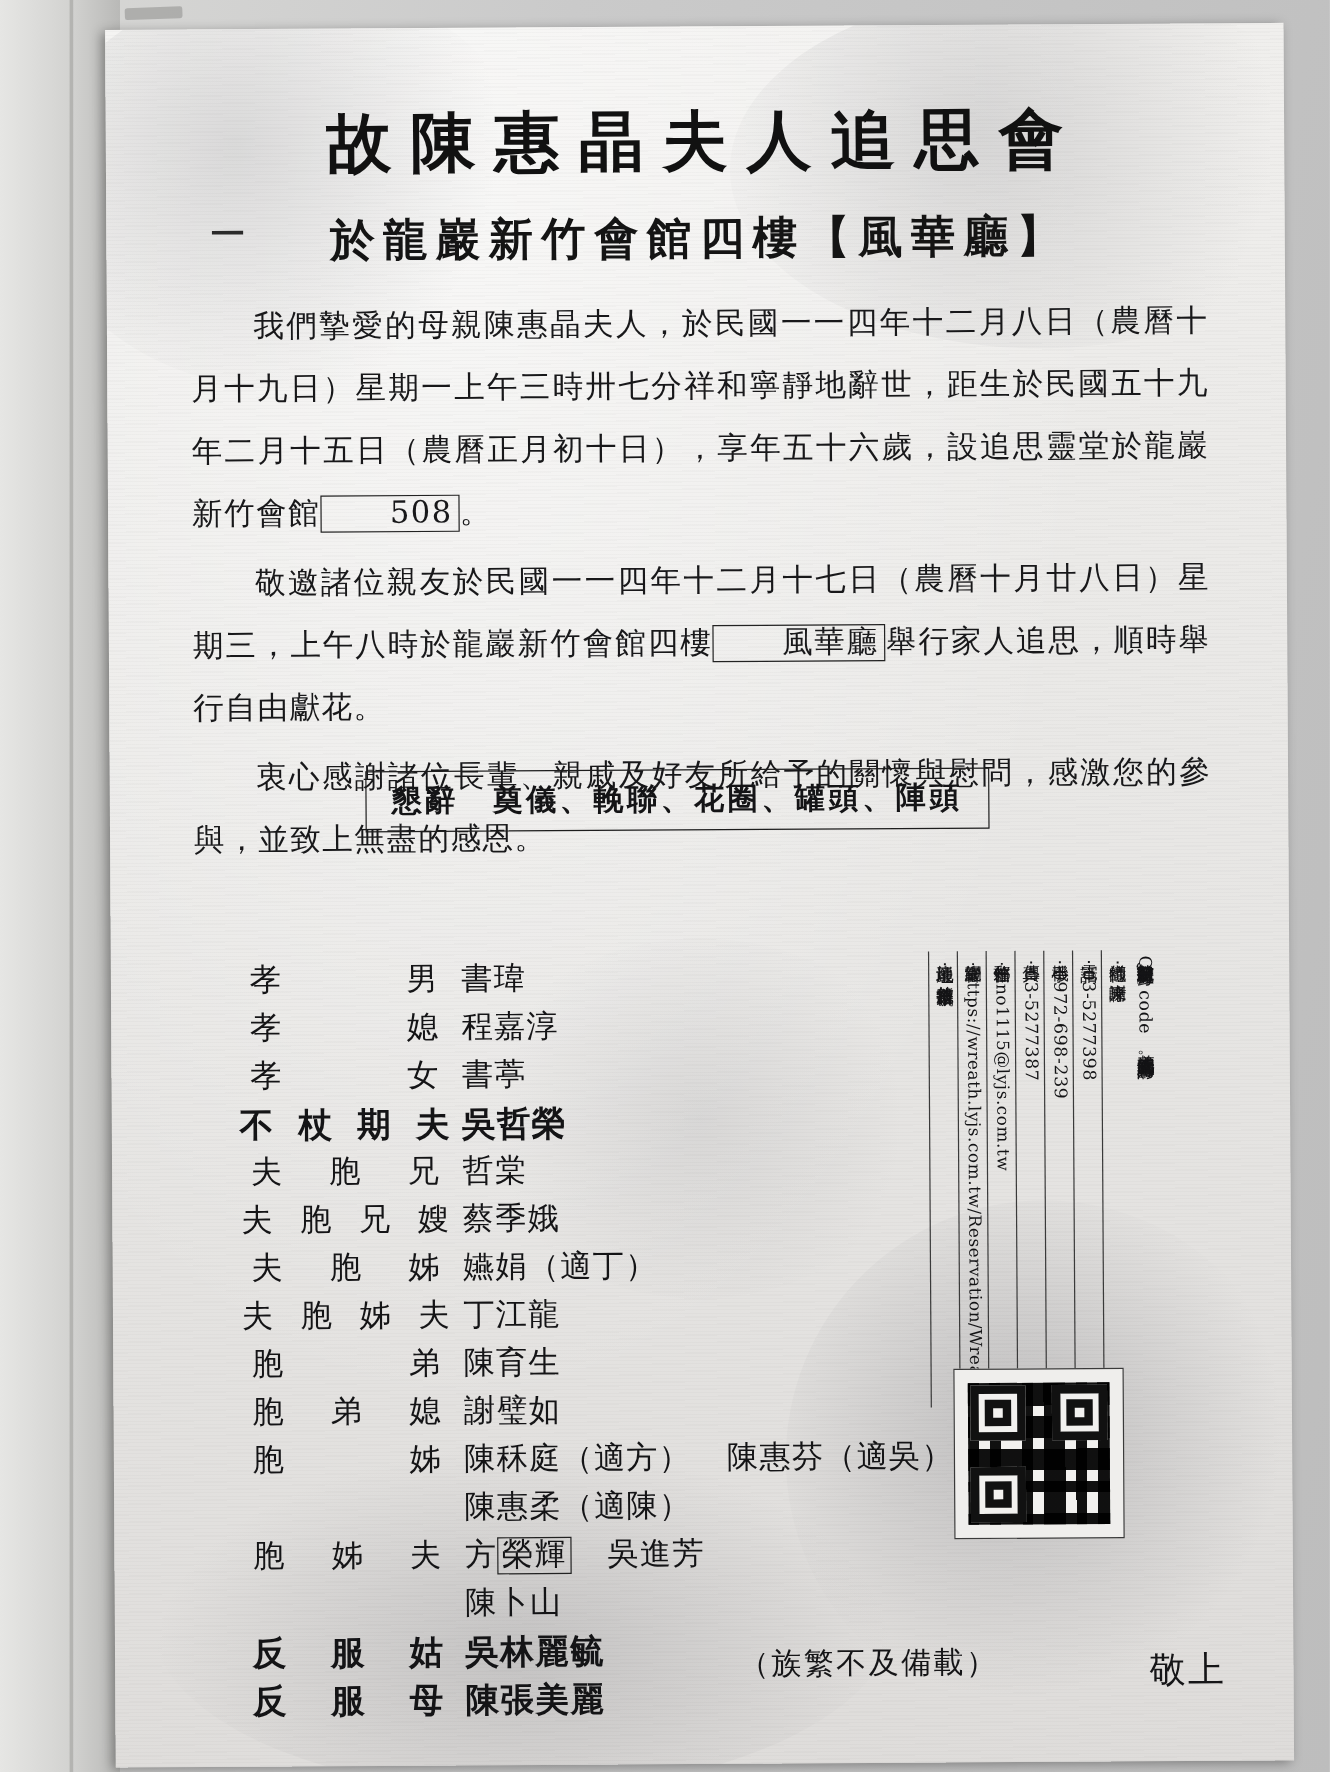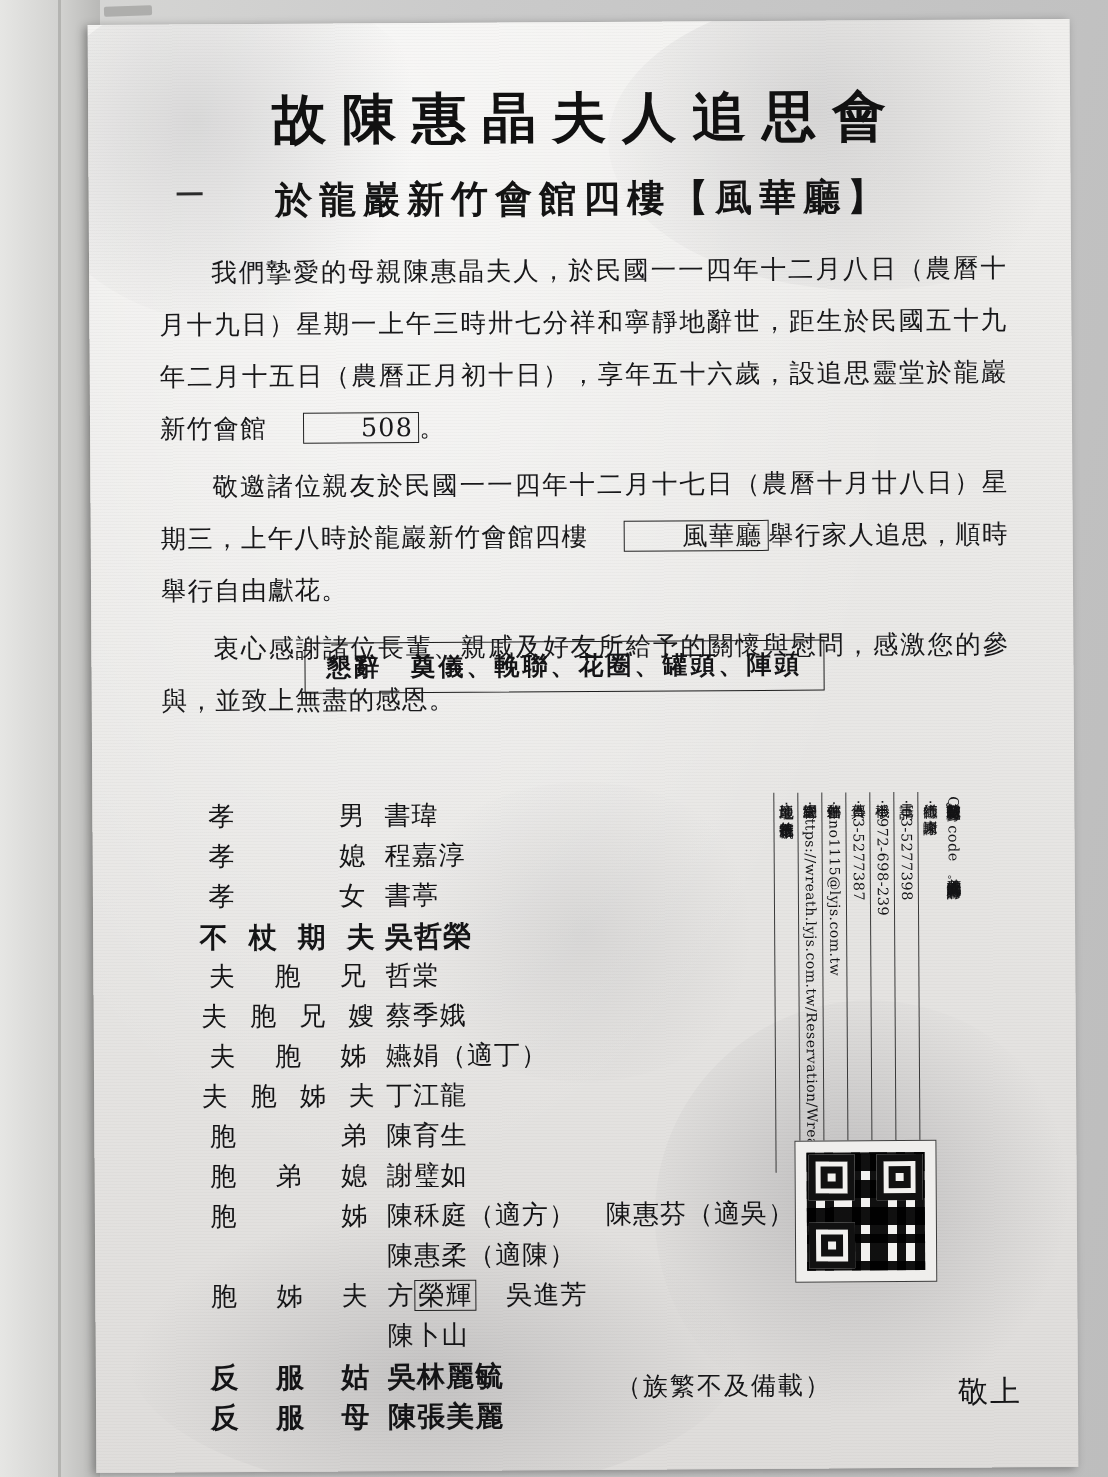--- a/index.html
+++ b/index.html
@@ -115,21 +115,20 @@
     text-align: justify;
     color: #18181a;
   }
   .body p { margin: 0 0 6px 0; text-indent: 52px; }
 
   .boxed {
     border: 1.6px solid #222;
     padding: 0 5px;
     display: inline-block;
     line-height: 1.12;
-    margin-left: 36px;
   }
 
   
   .request-box {
     position: absolute;
     left: 213px; top: 619px;
     width: 518px;
     border: 1.7px solid #1d1d1d;
     text-align: center;
     font-size: 25px;

